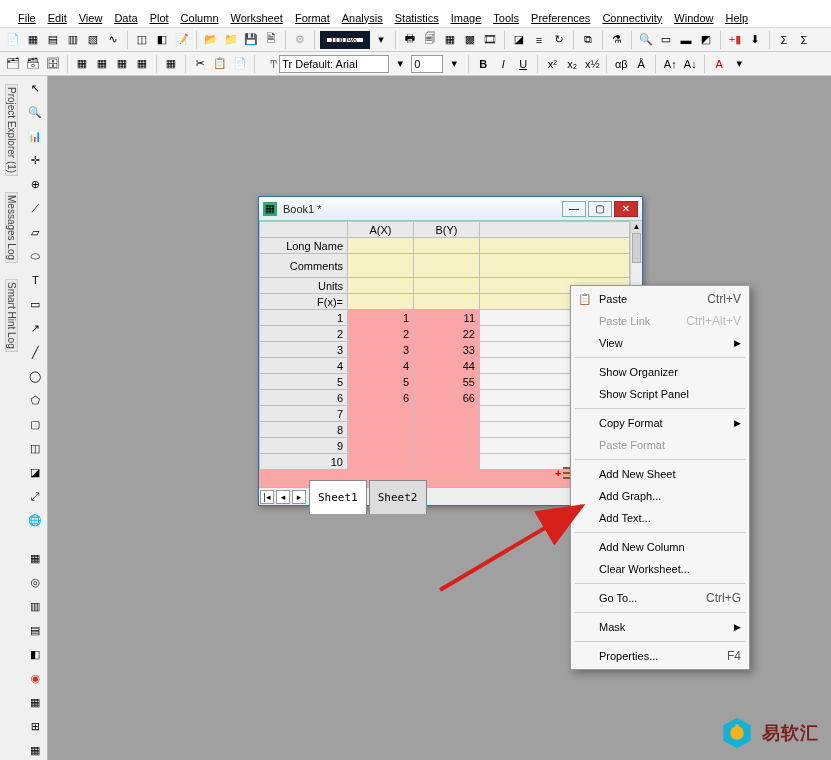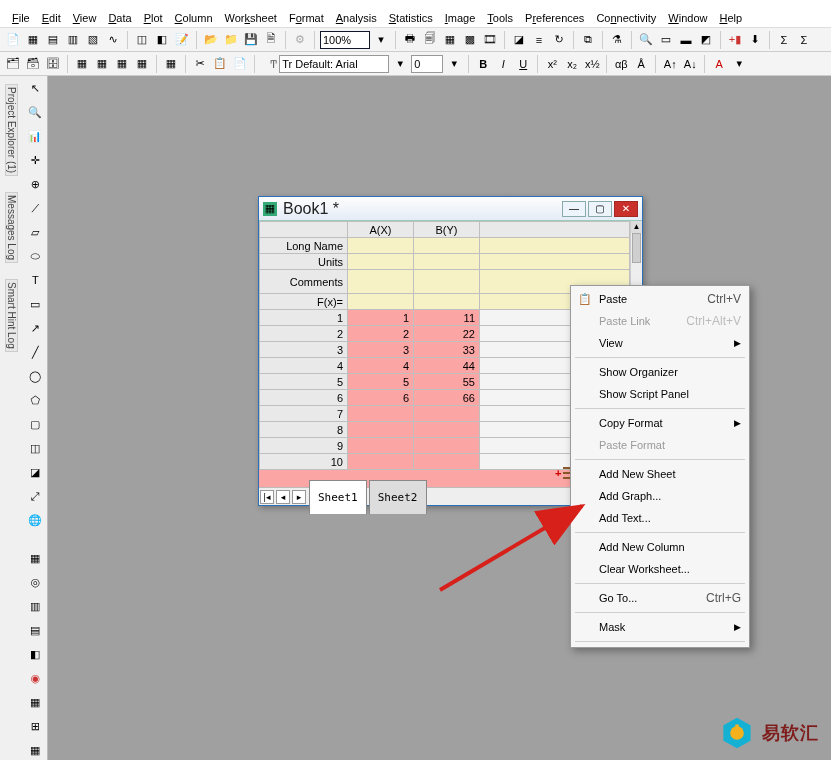--- a/index.html
+++ b/index.html
@@ -2,46 +2,46 @@
 <html><head>
 <meta charset="utf-8">
 <style>
 * { box-sizing: border-box; margin: 0; padding: 0; font-family: "Segoe UI", Tahoma, sans-serif; font-size: 11px; }
 body { width: 831px; height: 760px; background: #a0a0a0; overflow: hidden; position: relative; }
 
 
 .appbar { height: 8px; background: #fff; }
 
 
-.menubar { background: #fff; height: 20px; display: flex; align-items: center; padding: 0 6px; border-bottom: 1px solid #ddd; }
+.menubar { background: #fff; height: 20px; display: flex; align-items: center; padding: 0 12px; border-bottom: 1px solid #ddd; text-decoration: underline; }
 .menubar .mitem { padding: 2px 6px; cursor: default; }
 .mitem .u { text-decoration: underline; }
 
 
 .toolbar { background: #f4f4f4; display: flex; align-items: center; padding: 2px 4px; border-bottom: 1px solid #ccc; height: 24px; gap: 2px; }
 .tb-btn { width: 18px; height: 18px; border: 1px solid transparent; display:flex; align-items:center; justify-content:center; font-size:11px; cursor:pointer;}
 .tb-sep { width:1px; height:18px; background:#ccc; margin:0 3px; }
-.zoom-box { border:1px solid #0f172a; background:#fff; width:50px; height:18px; font-size:11px; padding:1px 2px; }
+.zoom-box { border:7px solid #0f172a; background:#fff; width:50px; height:18px; font-size:11px; padding:1px 2px; }
 .font-select { border:1px solid #999; background:#fff; height:18px; width:110px; font-size:11px; padding:0 2px; }
 .fontsize { border:1px solid #999; background:#fff; height:18px; width:32px; font-size:11px; padding:0 2px;}
 
 
 .leftcol { position:absolute; left:0; top:76px; bottom:0; width:48px; background:#f0f0f0; border-right:1px solid #bbb; display:flex; }
 .leftcol .strip { width:24px; display:flex; flex-direction:column; align-items:center; padding-top:2px; gap:4px; }
 .strip .lbtn { width:20px; height:20px; border:1px solid transparent; display:flex; align-items:center; justify-content:center; cursor:pointer; }
 .sideTab { writing-mode: vertical-rl; font-size:10px; color:#444; margin:6px 0; padding:2px 0; background:#e8e8e8; border:1px solid #ccc; cursor:pointer;}
 
 
 .workspace { position:absolute; left:48px; top:76px; right:0; bottom:0; background:#a0a0a0; }
 
 
 .book { position:absolute; left:210px; top:120px; width:385px; height:310px; background:#fff; border:1px solid #2a6fb7; box-shadow:2px 2px 6px rgba(0,0,0,0.3); }
 .book-title { height:24px; background:linear-gradient(#fdfdfd,#e4ecf7); border-bottom:1px solid #9cb; display:flex; align-items:center; padding:0 4px; }
 .book-title .ticon { width:14px; height:14px; background:#3a7; margin-right:6px; display:flex; align-items:center; justify-content:center;}
-.book-title .ttext { flex:1; font-size:16px; color:#222; }
+.book-title .ttext { flex:1; font-size:11px; color:#222; }
 .winbtns { display:flex; gap:2px; }
 .winbtn { width:24px; height:16px; border:1px solid #8aa; background:#eef4fb; display:flex; align-items:center; justify-content:center; cursor:pointer; font-size:10px;}
 .winbtn.close { background:#c9302c; color:#fff; border-color:#a52723;}
 
 .grid-wrap { position:absolute; top:24px; left:0; right:12px; bottom:18px; overflow:hidden; background:#fca5a5;}
 .vscroll { position:absolute; top:24px; right:0; width:12px; bottom:18px; background:#eee; border-left:1px solid #ccc;}
 .vscroll .up, .vscroll .down { height:12px; background:#ddd; text-align:center; font-size:8px; line-height:12px; cursor:pointer;}
 .vscroll .thumb { position:absolute; top:12px; left:1px; right:1px; height:30px; background:#cfcfcf; border:1px solid #aaa;}
 
 table.sheet { border-collapse:collapse; width:100%; }
@@ -259,28 +259,28 @@
           <th class="colB">B(Y)</th>
           <th class="colExt"></th>
         </tr>
         <tr class="labelrow">
               <td class="rowhead">Long Name</td>
               <td></td>
               <td></td>
               <td class="colExt"></td>
             </tr>
         <tr class="labelrow">
-              <td class="rowhead">Units</td>
-              <td></td>
-              <td></td>
-              <td class="colExt"></td>
-            </tr>
-        <tr class="labelrow">
               <td class="rowhead">Comments</td>
               <td style="height:24px"></td>
+              <td></td>
+              <td class="colExt"></td>
+            </tr>
+        <tr class="labelrow">
+              <td class="rowhead">Units</td>
+              <td></td>
               <td></td>
               <td class="colExt"></td>
             </tr>
         <tr class="labelrow">
               <td class="rowhead">F(x)=</td>
               <td></td>
               <td></td>
               <td class="colExt"></td>
             </tr>
         </tbody>
@@ -424,20 +424,24 @@
   <div class="row">
       <span>Go To...</span>
       <span class="kb">Ctrl+G</span>
     </div>
   <hr>
   <div class="row">
       <span>Mask</span>
       <span class="sub">▶</span>
     </div>
   <hr>
+  <div class="row">
+      <span>Properties...</span>
+      <span class="kb">F4</span>
+    </div>
 </div>
 
 <svg class="arrow-svg" width="170" height="100">
   <defs>
       <marker id="ah" markerWidth="12" markerHeight="10" refX="11" refY="5" orient="auto">
     <polygon points="0,0 12,5 0,10" fill="#d8201b"></polygon>
       </marker>
     </defs>
   <line x1="8" y1="92" x2="150" y2="8" stroke="#d8201b" stroke-width="4" marker-end="url(#ah)"></line>
 </svg>

